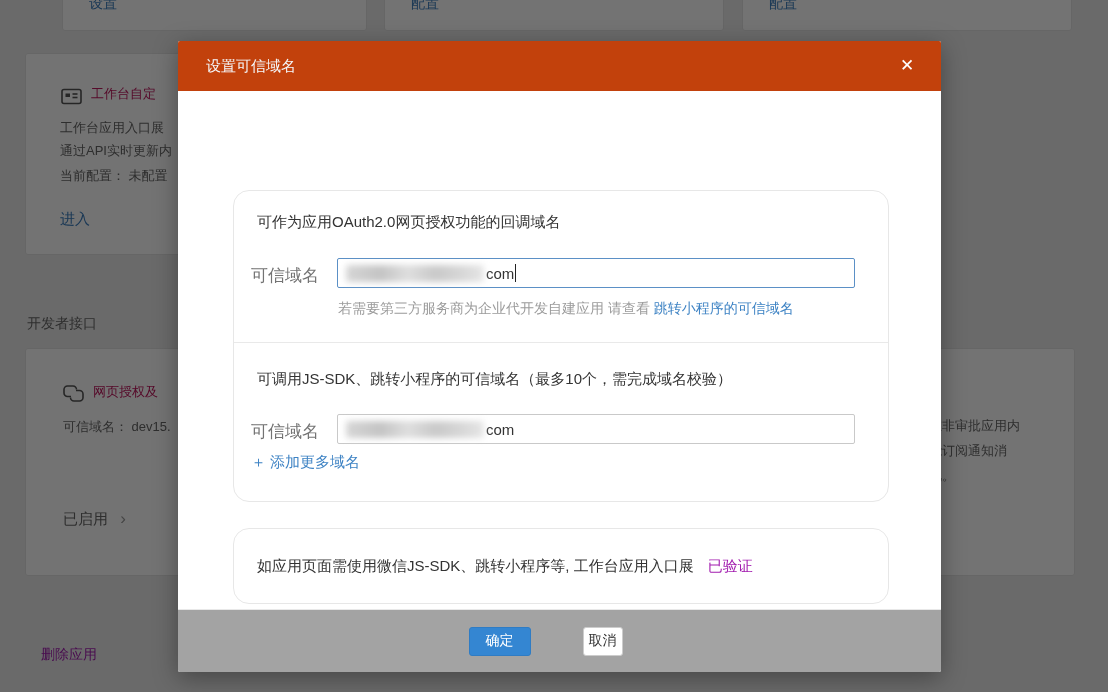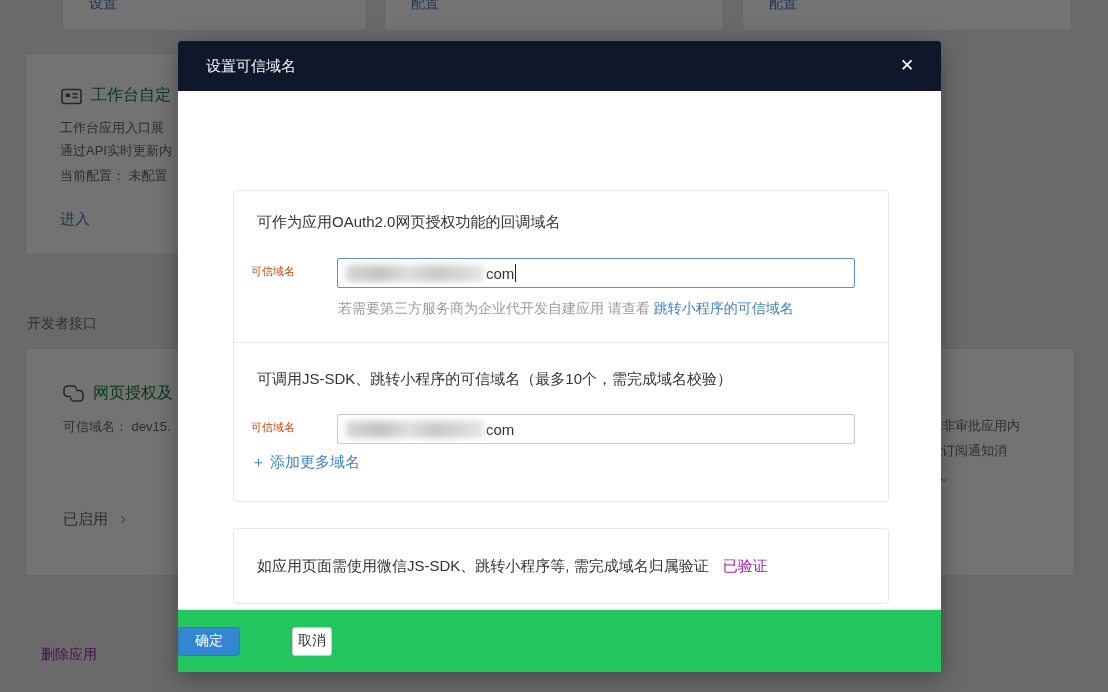--- a/index.html
+++ b/index.html
@@ -12,57 +12,57 @@
   }
   .stage { position:absolute; inset:0; width:1108px; height:692px; overflow:hidden; }
 
   
   .bg-card {
     position:absolute; background:#ffffff;
     border:1px solid #e2e2e2; border-radius:3px;
   }
   .bg-link { color:#3b7dbd; font-size:14px; cursor:pointer; }
   .bg-text { color:#666; font-size:13px; }
-  .bg-title { color:#15803d; font-size:16px; }
+  .bg-title { color:#be185d; font-size:13px; }
   .section-label { position:absolute; color:#666; font-size:14px; }
   .red-link { position:absolute; color:#a21caf; font-size:14px; cursor:pointer;margin-left:14px; }
   .chev { color:#9a9a9a; font-size:17px; }
   .icon-svg { display:inline-block; vertical-align:middle; }
 
   
   .overlay { position:absolute; inset:0; background:rgba(0,0,0,0.55); }
 
   
   .modal {
     position:absolute; left:178px; top:41px; width:763px; height:631px;
     background:#ffffff; border-radius:2px;
     box-shadow:0 6px 24px rgba(0,0,0,0.35);
     overflow:hidden;
   }
   .modal-header {
     position:absolute; left:0; top:0; right:0; height:50px;
-    background:#0f172a; display:flex; align-items:center;
+    background:#c2410c; display:flex; align-items:center;
   }
   .modal-title { color:#f5f8fb; font-size:15px; margin-left:28px; }
   .modal-close {
     position:absolute; right:22px; top:13px; width:24px; height:24px;
     color:#ffffff; font-size:17px; line-height:24px; text-align:center;
     cursor:pointer; font-weight:bold;
   }
   .modal-body { position:absolute; left:0; top:50px; right:0; bottom:63px; background:#fff; }
   .panel {
     position:absolute; left:55px; width:656px;
-    border:1px solid #e7e7e7; border-radius:4px; background:#fff;
+    border:1px solid #e7e7e7; border-radius:16px; background:#fff;
   }
   .panel-1 { top:99px; height:312px; }
   .panel-1 .sub-a { position:absolute; left:0; right:0; top:0; height:152px; border-bottom:1px solid #e9e9e9; }
   .panel-1 .sub-b { position:absolute; left:0; right:0; top:152px; bottom:0; }
   .panel-2 { top:437px; height:76px; display:flex; align-items:center; }
   .sec-title { position:absolute; left:23px; color:#333; font-size:15px; }
-  .field-label { position:absolute; left:17px; color:#c2410c; font-size:11px; }
+  .field-label { position:absolute; left:17px; color:#737373; font-size:17px; }
   .fake-input {
     position:absolute; left:103px; width:518px; height:30px;
     border:1px solid #c9c9c9; border-radius:2px; background:#fff;
     display:flex; align-items:center; padding-left:8px; cursor:text;
   }
   .fake-input.focused { border-color:#5b90c6; }
   .blur-blob {
     width:138px; height:17px; border-radius:3px; margin-right:2px;
     background:linear-gradient(90deg,#d6d6d6 0%,#c4c4c4 25%,#dedede 45%,#c9c9c9 65%,#d8d8d8 85%,#e6e6e6 100%);
     filter:blur(3px);
@@ -70,22 +70,22 @@
   .input-text { color:#333; font-size:15px; }
   .caret { width:1px; height:18px; background:#222; margin-left:1px; }
   .helper { position:absolute; left:104px; color:#9b9b9b; font-size:14px; white-space:nowrap; }
   .blue-link { color:#3e83c4; cursor:pointer; }
   .add-link { position:absolute; left:17px; color:#3e83c4; font-size:15px; cursor:pointer; }
   .add-link .plus { font-size:15px; margin-right:4px; }
   .verify-text { color:#333; font-size:15px; margin-left:23px; }
   .green-link { color:#a21caf; font-size:15px; margin-left:14px; cursor:pointer; }
   .modal-footer {
     position:absolute; left:0; right:0; bottom:0; height:63px;
-    background:#22c55e; border-top:1px solid #e8e8e8;
-    display:flex; align-items:center; justify-content:flex-start; padding-right:28px;gap:36px;
+    background:#a3a3a3; border-top:1px solid #e8e8e8;
+    display:flex; align-items:center; justify-content:center; padding-right:28px;gap:36px;
   }
   .btn { height:29px; border-radius:3px; font-size:14px; cursor:pointer;
          display:inline-flex; align-items:center; justify-content:center; }
   .btn-primary { width:62px; background:#3486d2; border:1px solid #2f7cc4; color:#fff; margin-right:16px; }
   .btn-default { width:40px; background:#fff; border:1px solid #cccccc; color:#333;font-family:Liberation Mono, monospace; }
 </style>
 </head>
 <body>
 
 <div class="stage">
@@ -169,21 +169,21 @@
             <span class="blur-blob"></span>
             <span class="input-text">com</span>
           </div>
           <span class="add-link" style="top:110px;">
             <span class="plus">＋</span><span>添加更多域名</span>
           </span>
         </div>
       </div>
 
       <div class="panel panel-2">
-        <span class="verify-text">如应用页面需使用微信JS-SDK、跳转小程序等, 需完成域名归属验证</span>
+        <span class="verify-text">如应用页面需使用微信JS-SDK、跳转小程序等, 工作台应用入口展</span>
         <span class="green-link">已验证</span>
       </div>
     </div>
 
     <div class="modal-footer">
       <button class="btn btn-primary">确定</button>
       <button class="btn btn-default">取消</button>
     </div>
   </div>
 </div>

